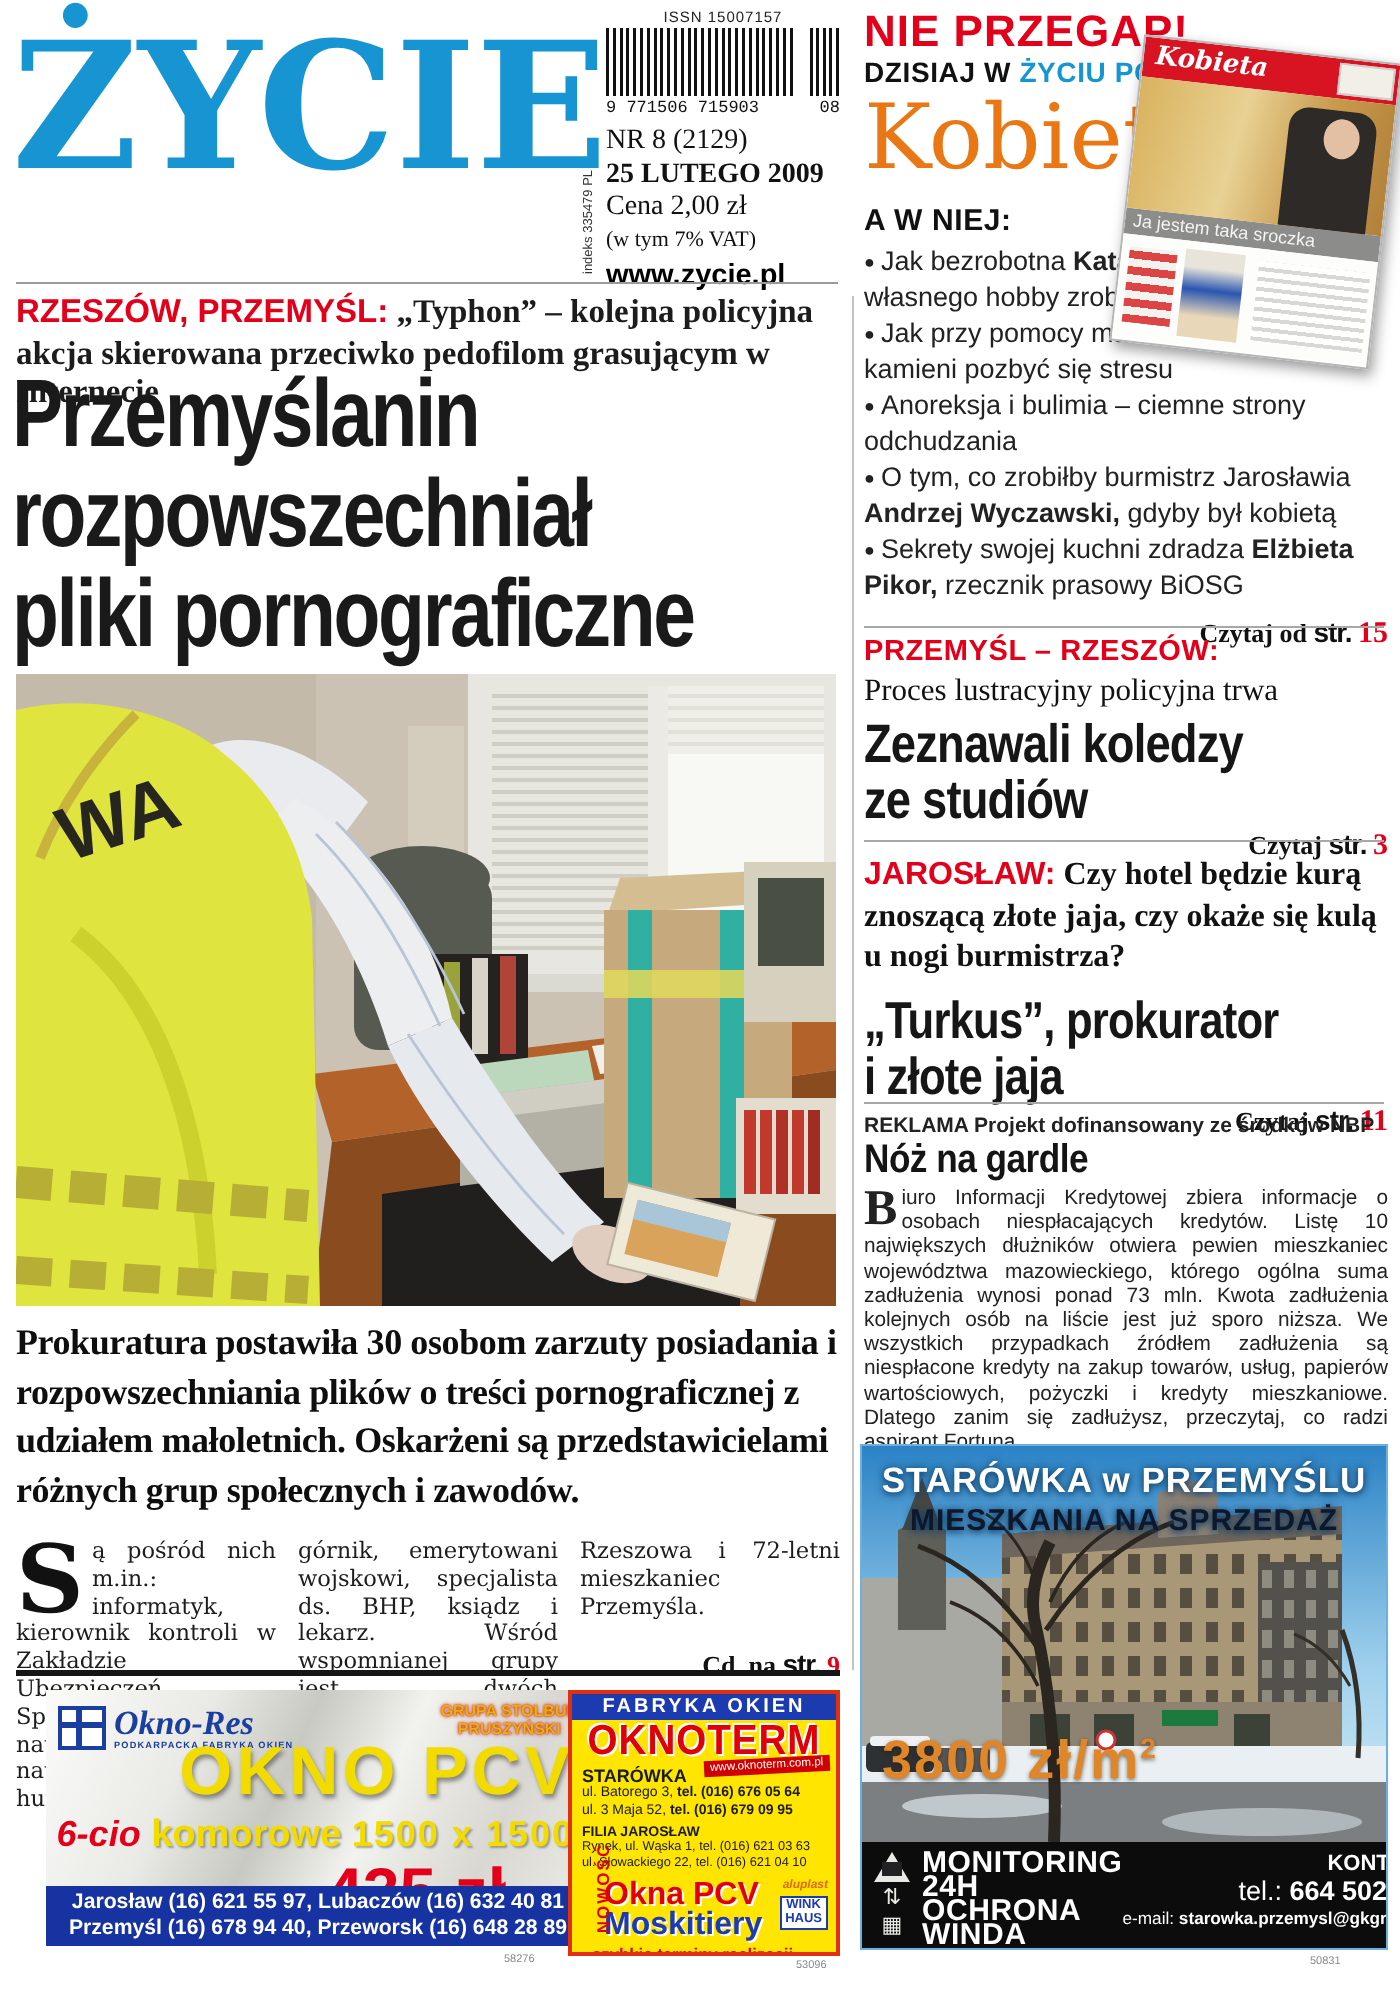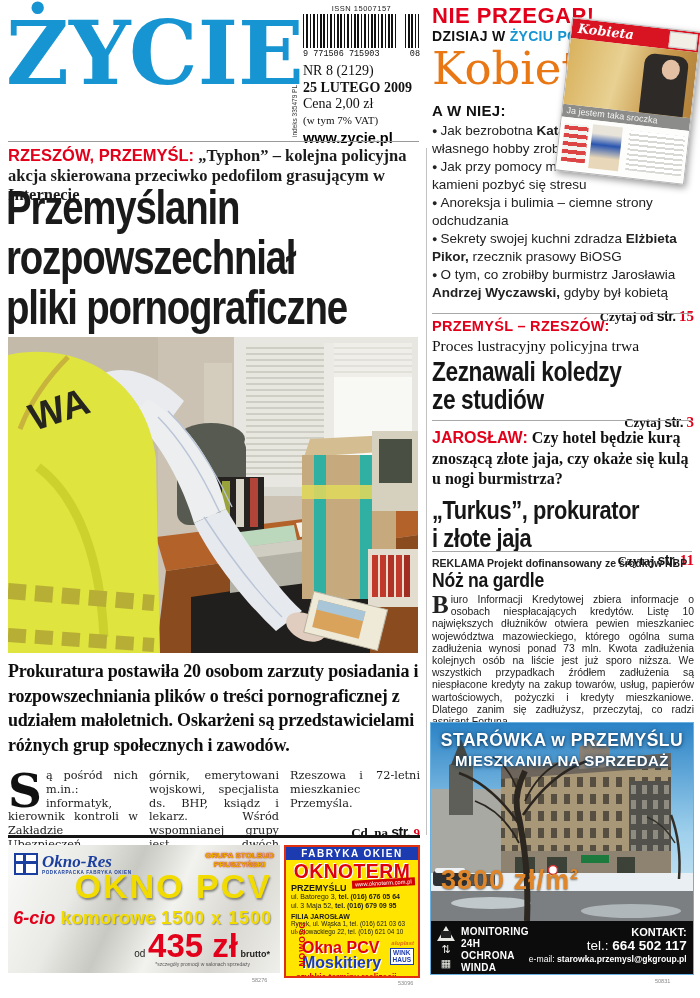--- a/index.html
+++ b/index.html
@@ -88,40 +88,40 @@
   .rek-intro{font-family:"Liberation Serif",serif;font-size:16.5px;line-height:22px;color:#111;margin-top:3px;}
   .rek-hl{font-weight:bold;font-size:20px;letter-spacing:-.3px;color:#141414;transform:scaleX(.88);transform-origin:0 50%;white-space:nowrap;}
   .rek-body{font-size:10.4px;line-height:12.2px;text-align:justify;color:#222;margin-top:2px;}
   .rek-drop{float:left;font-family:"Liberation Serif",serif;font-weight:bold;font-size:25px;line-height:21px;padding-right:2px;}
 
   
   #ad-star{left:430px;top:722px;width:264px;height:253px;border:1px solid #6ab0e0;box-sizing:border-box;overflow:hidden;background:#2b83c6;}
   #star-svg{position:absolute;left:0;top:0;}
   .st-t1{position:absolute;left:0;top:7px;width:100%;text-align:center;color:#fff;font-weight:bold;font-size:17.5px;
     letter-spacing:.5px;text-shadow:0 1px 3px #14456e,0 0 5px rgba(15,60,100,.7);}
-  .st-t2{position:absolute;left:0;top:29px;width:100%;text-align:center;color:#ffffff;font-weight:bold;font-size:15px;
+  .st-t2{position:absolute;left:0;top:29px;width:100%;text-align:center;color:#0f172a;font-weight:bold;font-size:15px;
     letter-spacing:.5px;text-shadow:0 1px 3px #14456e,0 0 5px rgba(15,60,100,.7);}
   .st-price{position:absolute;left:10px;top:142px;color:#e0862a;font-weight:bold;font-size:27px;
     text-shadow:0 1px 2px rgba(40,30,10,.6);letter-spacing:1px;}
   .st-price sup{font-size:14px;}
   #st-strip{position:absolute;left:0;bottom:0;width:100%;height:53px;background:#0c0c0c;box-sizing:border-box;
     padding:5px 8px 4px 6px;display:flex;color:#fff;}
   .st-icons{width:22px;display:flex;flex-direction:column;align-items:center;gap:2px;}
   .tri-icon{width:0;height:0;border-left:9px solid transparent;border-right:9px solid transparent;border-bottom:15px solid #e8e8e4;position:relative;}
   .tri-inner{position:absolute;left:-5px;top:5px;width:10px;height:7px;background:#222;}
   .glyph-icon{font-size:11px;line-height:12px;color:#e8e8e4;}
-  .st-feats{margin-left:6px;font-weight:bold;font-size:10px;line-height:12px;letter-spacing:.3px;flex:1;}
+  .st-feats{margin-left:6px;font-weight:bold;font-size:15px;line-height:12px;letter-spacing:.3px;flex:1;}
   .st-contact{text-align:right;font-weight:bold;}
   .st-kontakt{font-size:11px;line-height:12px;}
   .st-tel{font-size:13.5px;line-height:15px;}
   .st-mail{font-size:8.6px;line-height:12px;white-space:nowrap;}
   .st-mail .lbl{font-weight:normal;}
 
   
-  #ad-okno{left:8px;top:845px;width:272px;height:128px;overflow:hidden;
+  #ad-okno{left:23px;top:845px;width:272px;height:128px;overflow:hidden;
     background:linear-gradient(115deg,#fbfbfa 0%,#e9e9e5 26%,#c9c9c3 42%,#f2f2ee 58%,#d8d7d1 78%,#efefeb 100%);}
   .or-logo{position:absolute;left:6px;top:8px;display:flex;align-items:flex-start;gap:4px;}
   .or-win{width:20px;height:18px;border:2.5px solid #1b3f9e;position:relative;background:#fff;}
   .or-win:before{content:"";position:absolute;left:7px;top:0;width:2.5px;height:100%;background:#1b3f9e;}
   .or-win:after{content:"";position:absolute;left:0;top:6px;width:100%;height:2.5px;background:#1b3f9e;}
   .or-name{font-family:"Liberation Serif",serif;font-style:italic;font-weight:bold;font-size:17px;color:#1b3f9e;line-height:17px;}
   .or-sub{font-size:4.6px;color:#1b3f9e;letter-spacing:.6px;font-weight:bold;}
   .or-group{position:absolute;right:6px;top:6px;text-align:center;font-weight:bold;font-size:8px;line-height:9px;
     color:#e8b400;text-shadow:0 0 1px #c22,0 0 2px #c22;}
   .or-okno{position:absolute;right:8px;top:22px;font-weight:bold;font-size:34px;letter-spacing:2px;color:#f2dc00;
@@ -265,21 +265,21 @@
       <text x="26" y="94" transform="rotate(-18 26 94)" font-family="Liberation Sans,sans-serif" font-size="38" font-weight="bold" fill="#26261f">WA</text>
       <ellipse cx="298" cy="290" rx="21" ry="13" fill="#e0cdbf" transform="rotate(24 298 290)"></ellipse>
       <g transform="rotate(14 334 282)">
         <rect x="300" y="262" width="76" height="42" fill="#efe9d8" stroke="#b9b2a0"></rect>
         <rect x="307" y="269" width="48" height="28" fill="#d9a35b"></rect>
         <rect x="307" y="269" width="48" height="10" fill="#a8c6d8"></rect>
       </g>
     </g>
   </svg>
 
-  <div class="abs" id="lede">Prokuratura postawiła 20 osobom zarzuty posiadania i rozpowszechniania plików o treści pornograficznej z udziałem małoletnich. Oskarżeni są przedstawicie­lami różnych grup społecznych i zawodów.</div>
+  <div class="abs" id="lede">Prokuratura postawiła 30 osobom zarzuty posiadania i rozpowszechniania plików o treści pornograficznej z udziałem małoletnich. Oskarżeni są przedstawicie­lami różnych grup społecznych i zawodów.</div>
 
   <div class="abs" id="cols">
     <div class="col"><span class="dropcap">S</span><span>ą pośród nich m.in.: informatyk, kierownik kontroli w Zakładzie Ubezpieczeń Społecznych, nauczyciel (doktor nauk humanistycznych),</span></div>
     <div class="col"><span>górnik, emerytowani wojskowi, specjalista ds. BHP, ksiądz i lekarz. Wśród wspomnianej grupy jest dwóch mieszkańców Podkarpacia: 51-letni mieszkaniec</span></div>
     <div class="col">
       <span>Rzeszowa i 72-letni mieszkaniec Przemyśla.</span>
       <div class="contd">
         <span>Cd. na</span>
         <span class="str">str.</span>
         <span class="pg">9</span>
@@ -294,22 +294,22 @@
     <div class="today">
       <span>DZISIAJ W</span>
       <span class="blue">ŻYCIU PODKARPACKIM</span>
     </div>
     <div class="kob">Kobieta</div>
     <div class="awn">A W NIEJ:</div>
     <div class="p-items">
       <div><span class="bullet">●</span><span>Jak bezrobotna </span><span class="b">Katarzyna Bogacka</span><span> z własnego hobby zrobiła biznes</span></div>
       <div><span class="bullet">●</span><span>Jak przy pomocy masażu z użyciem kamieni pozbyć się stresu</span></div>
       <div><span class="bullet">●</span><span>Anoreksja i bulimia – ciemne strony odchudzania</span></div>
+      <div><span class="bullet">●</span><span>O tym, co zrobiłby burmistrz Jarosławia </span><span class="b">Andrzej Wyczawski,</span><span> gdyby był kobietą</span></div>
       <div><span class="bullet">●</span><span>Sekrety swojej kuchni zdradza </span><span class="b">Elżbieta Pikor,</span><span> rzecznik prasowy BiOSG</span></div>
-      <div><span class="bullet">●</span><span>O tym, co zrobiłby burmistrz Jarosławia </span><span class="b">Andrzej Wyczawski,</span><span> gdyby był kobietą</span></div>
     </div>
     <div class="read" style="margin-top:6px">
       <span>Czytaj od</span>
       <span class="str">str.</span>
       <span class="pg">15</span>
     </div>
   </div>
 
   <div class="abs" id="mini-cover">
     <div class="mc-bar"><span>Kobieta</span>
@@ -452,27 +452,31 @@
       <div>PRUSZYŃSKI</div>
     </div>
     <div class="or-okno">OKNO PCV</div>
     <div class="or-spec">
       <span class="or-6">6-cio</span><span class="or-kom"> komorowe </span><span class="or-size">1500 x 1500</span>
     </div>
     <div class="or-price-row">
       <span class="or-od">od </span><span class="or-price">435 zł</span><span class="or-brutto"> brutto*</span>
     </div>
     <div class="or-note">*szczegóły promocji w salonach sprzedaży</div>
+    <div class="or-phones">
+      <div>Jarosław (16) 621 55 97, Lubaczów (16) 632 40 81</div>
+      <div>Przemyśl (16) 678 94 40, Przeworsk (16) 648 28 89</div>
+    </div>
   </div>
 
   <div class="abs" id="ad-term">
     <div class="ot-top">FABRYKA OKIEN</div>
     <div class="ot-name">OKNOTERM</div>
     <div class="ot-www">www.oknoterm.com.pl</div>
-    <div class="ot-city">PRZEMYŚLU</div>
+    <div class="ot-city">STARÓWKA</div>
     <div class="ot-addr"><span>ul. Batorego 3, </span><span class="b">tel. (016) 676 05 64</span></div>
     <div class="ot-addr"><span>ul. 3 Maja 52, </span><span class="b">tel. (016) 679 09 95</span></div>
     <div class="ot-filia">FILIA JAROSŁAW</div>
     <div class="ot-addr2">Rynek, ul. Wąska 1, tel. (016) 621 03 63</div>
     <div class="ot-addr2">ul. Słowackiego 22, tel. (016) 621 04 10</div>
     <div class="ot-nowosc">NOWOŚĆ</div>
     <div class="ot-prod1">Okna PCV</div>
     <div class="ot-prod2">Moskitiery</div>
     <div class="ot-alu">aluplast</div>
     <div class="ot-wink">

